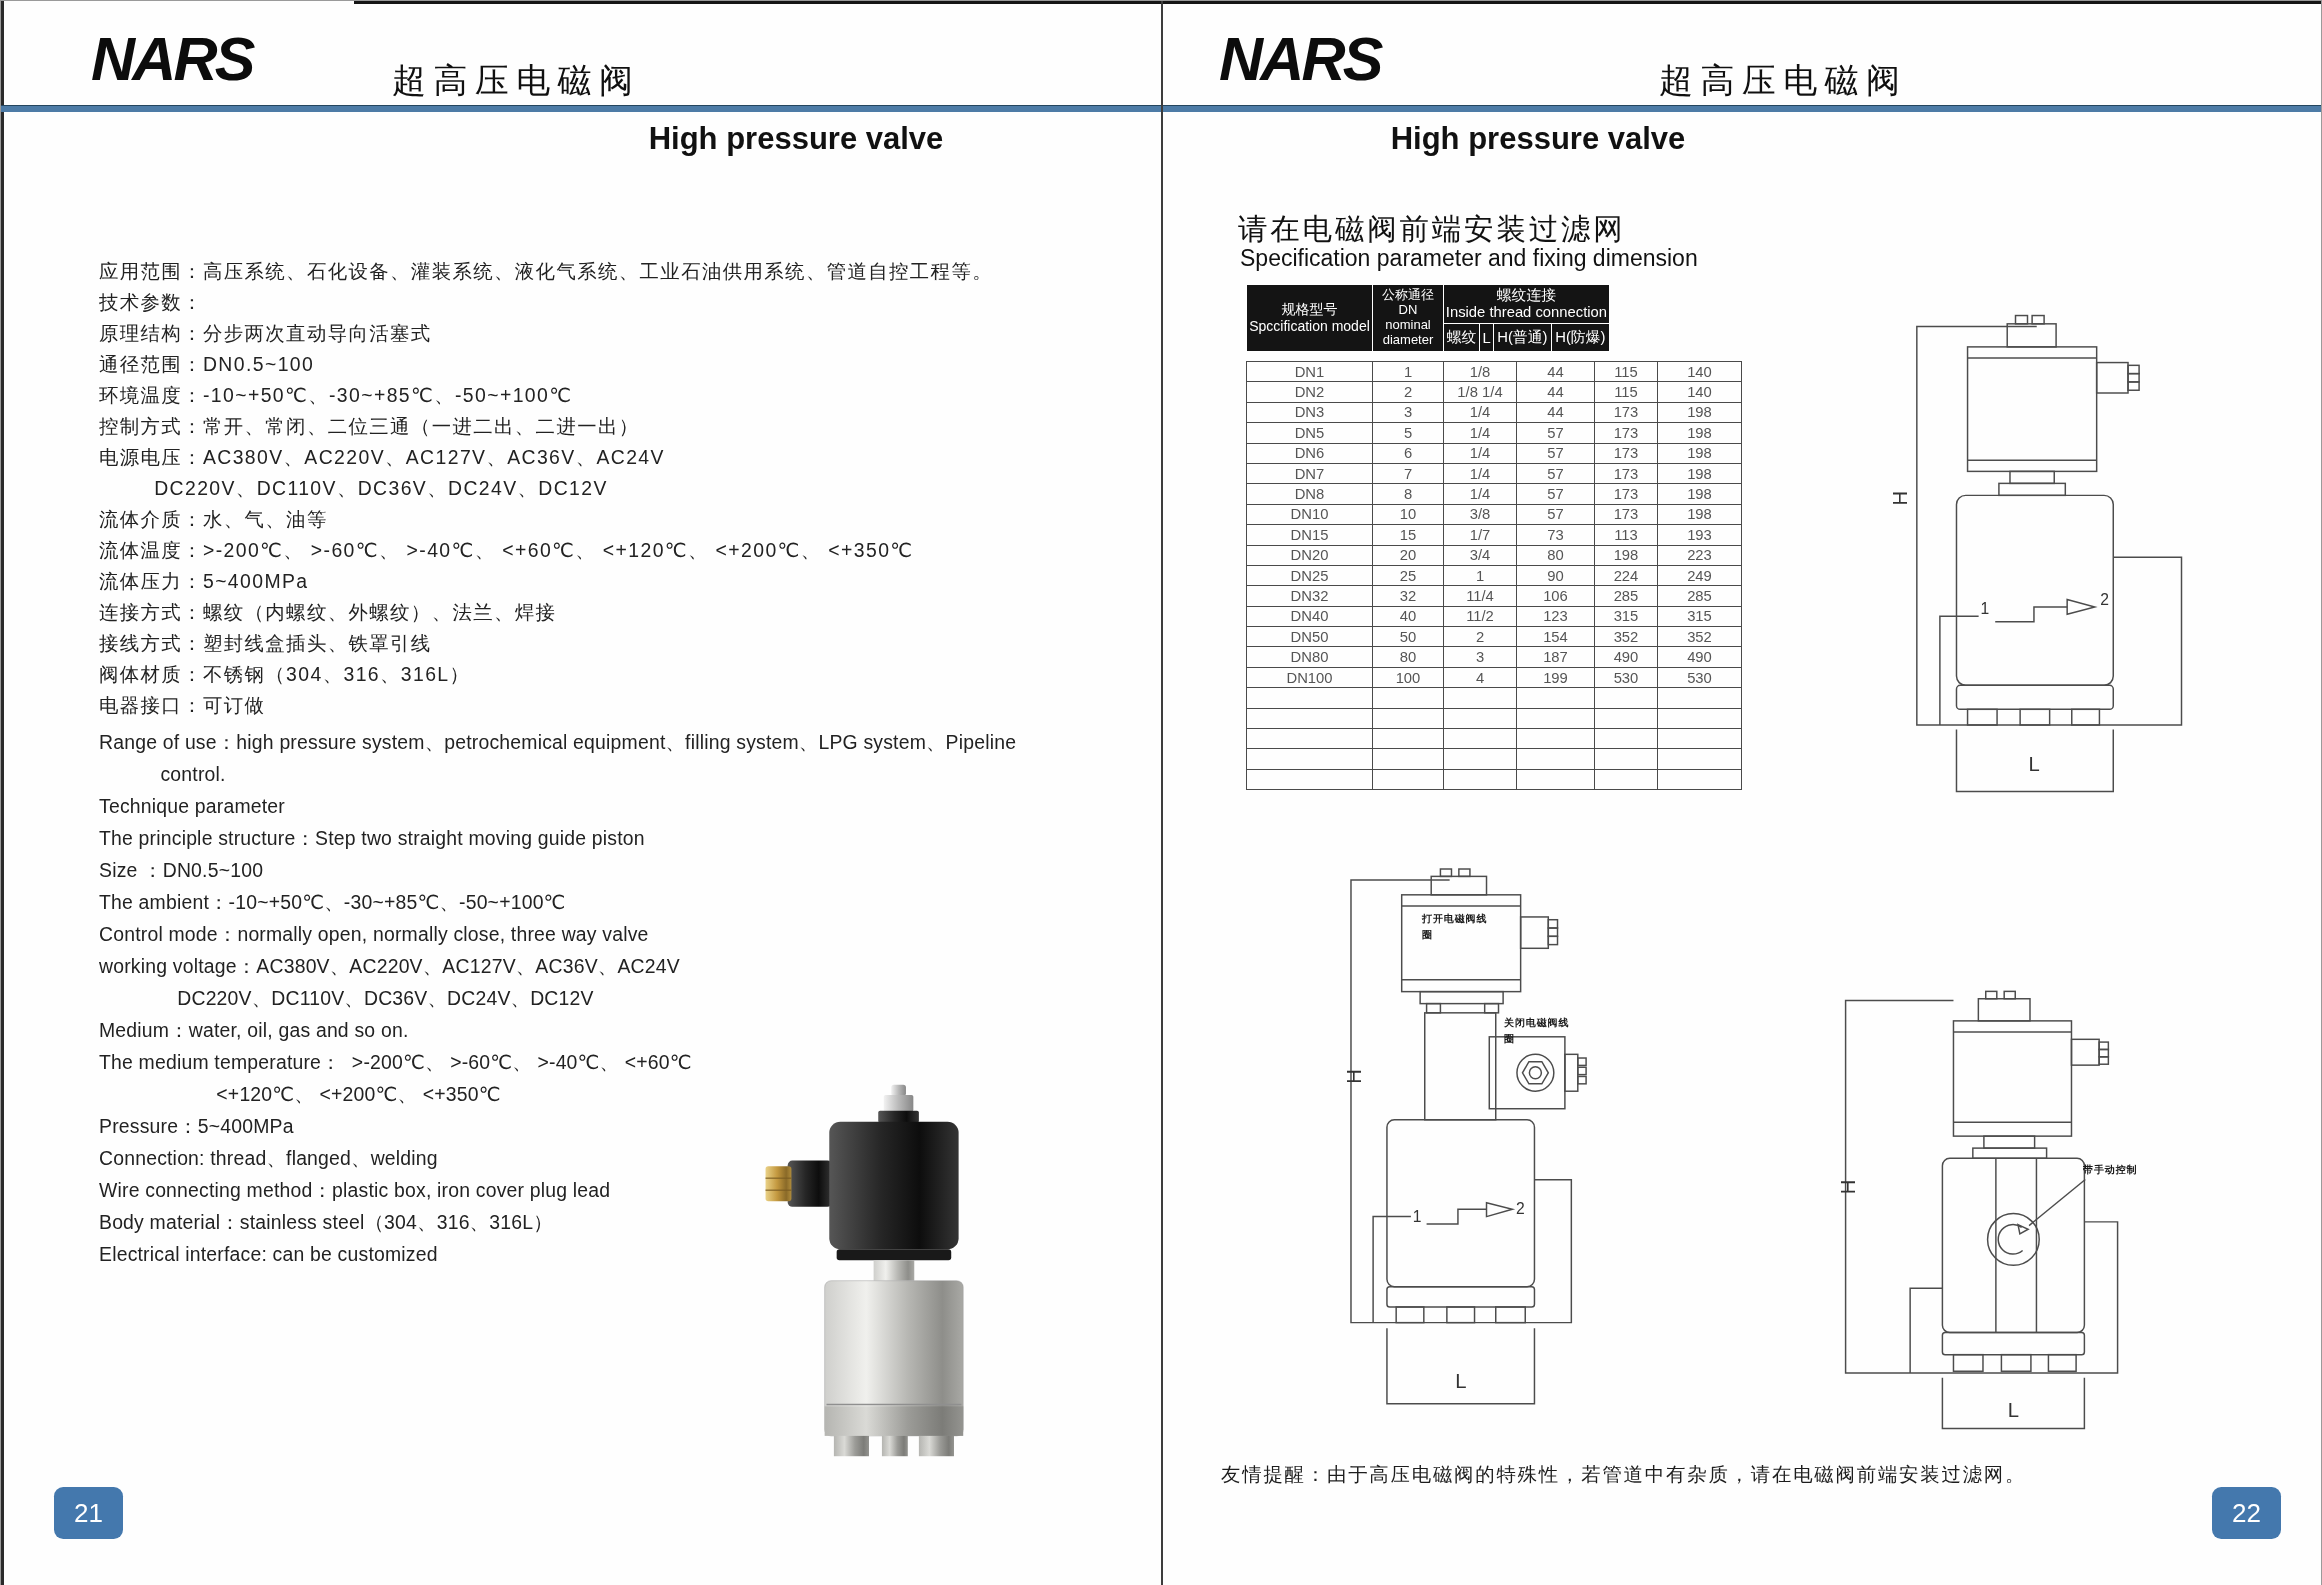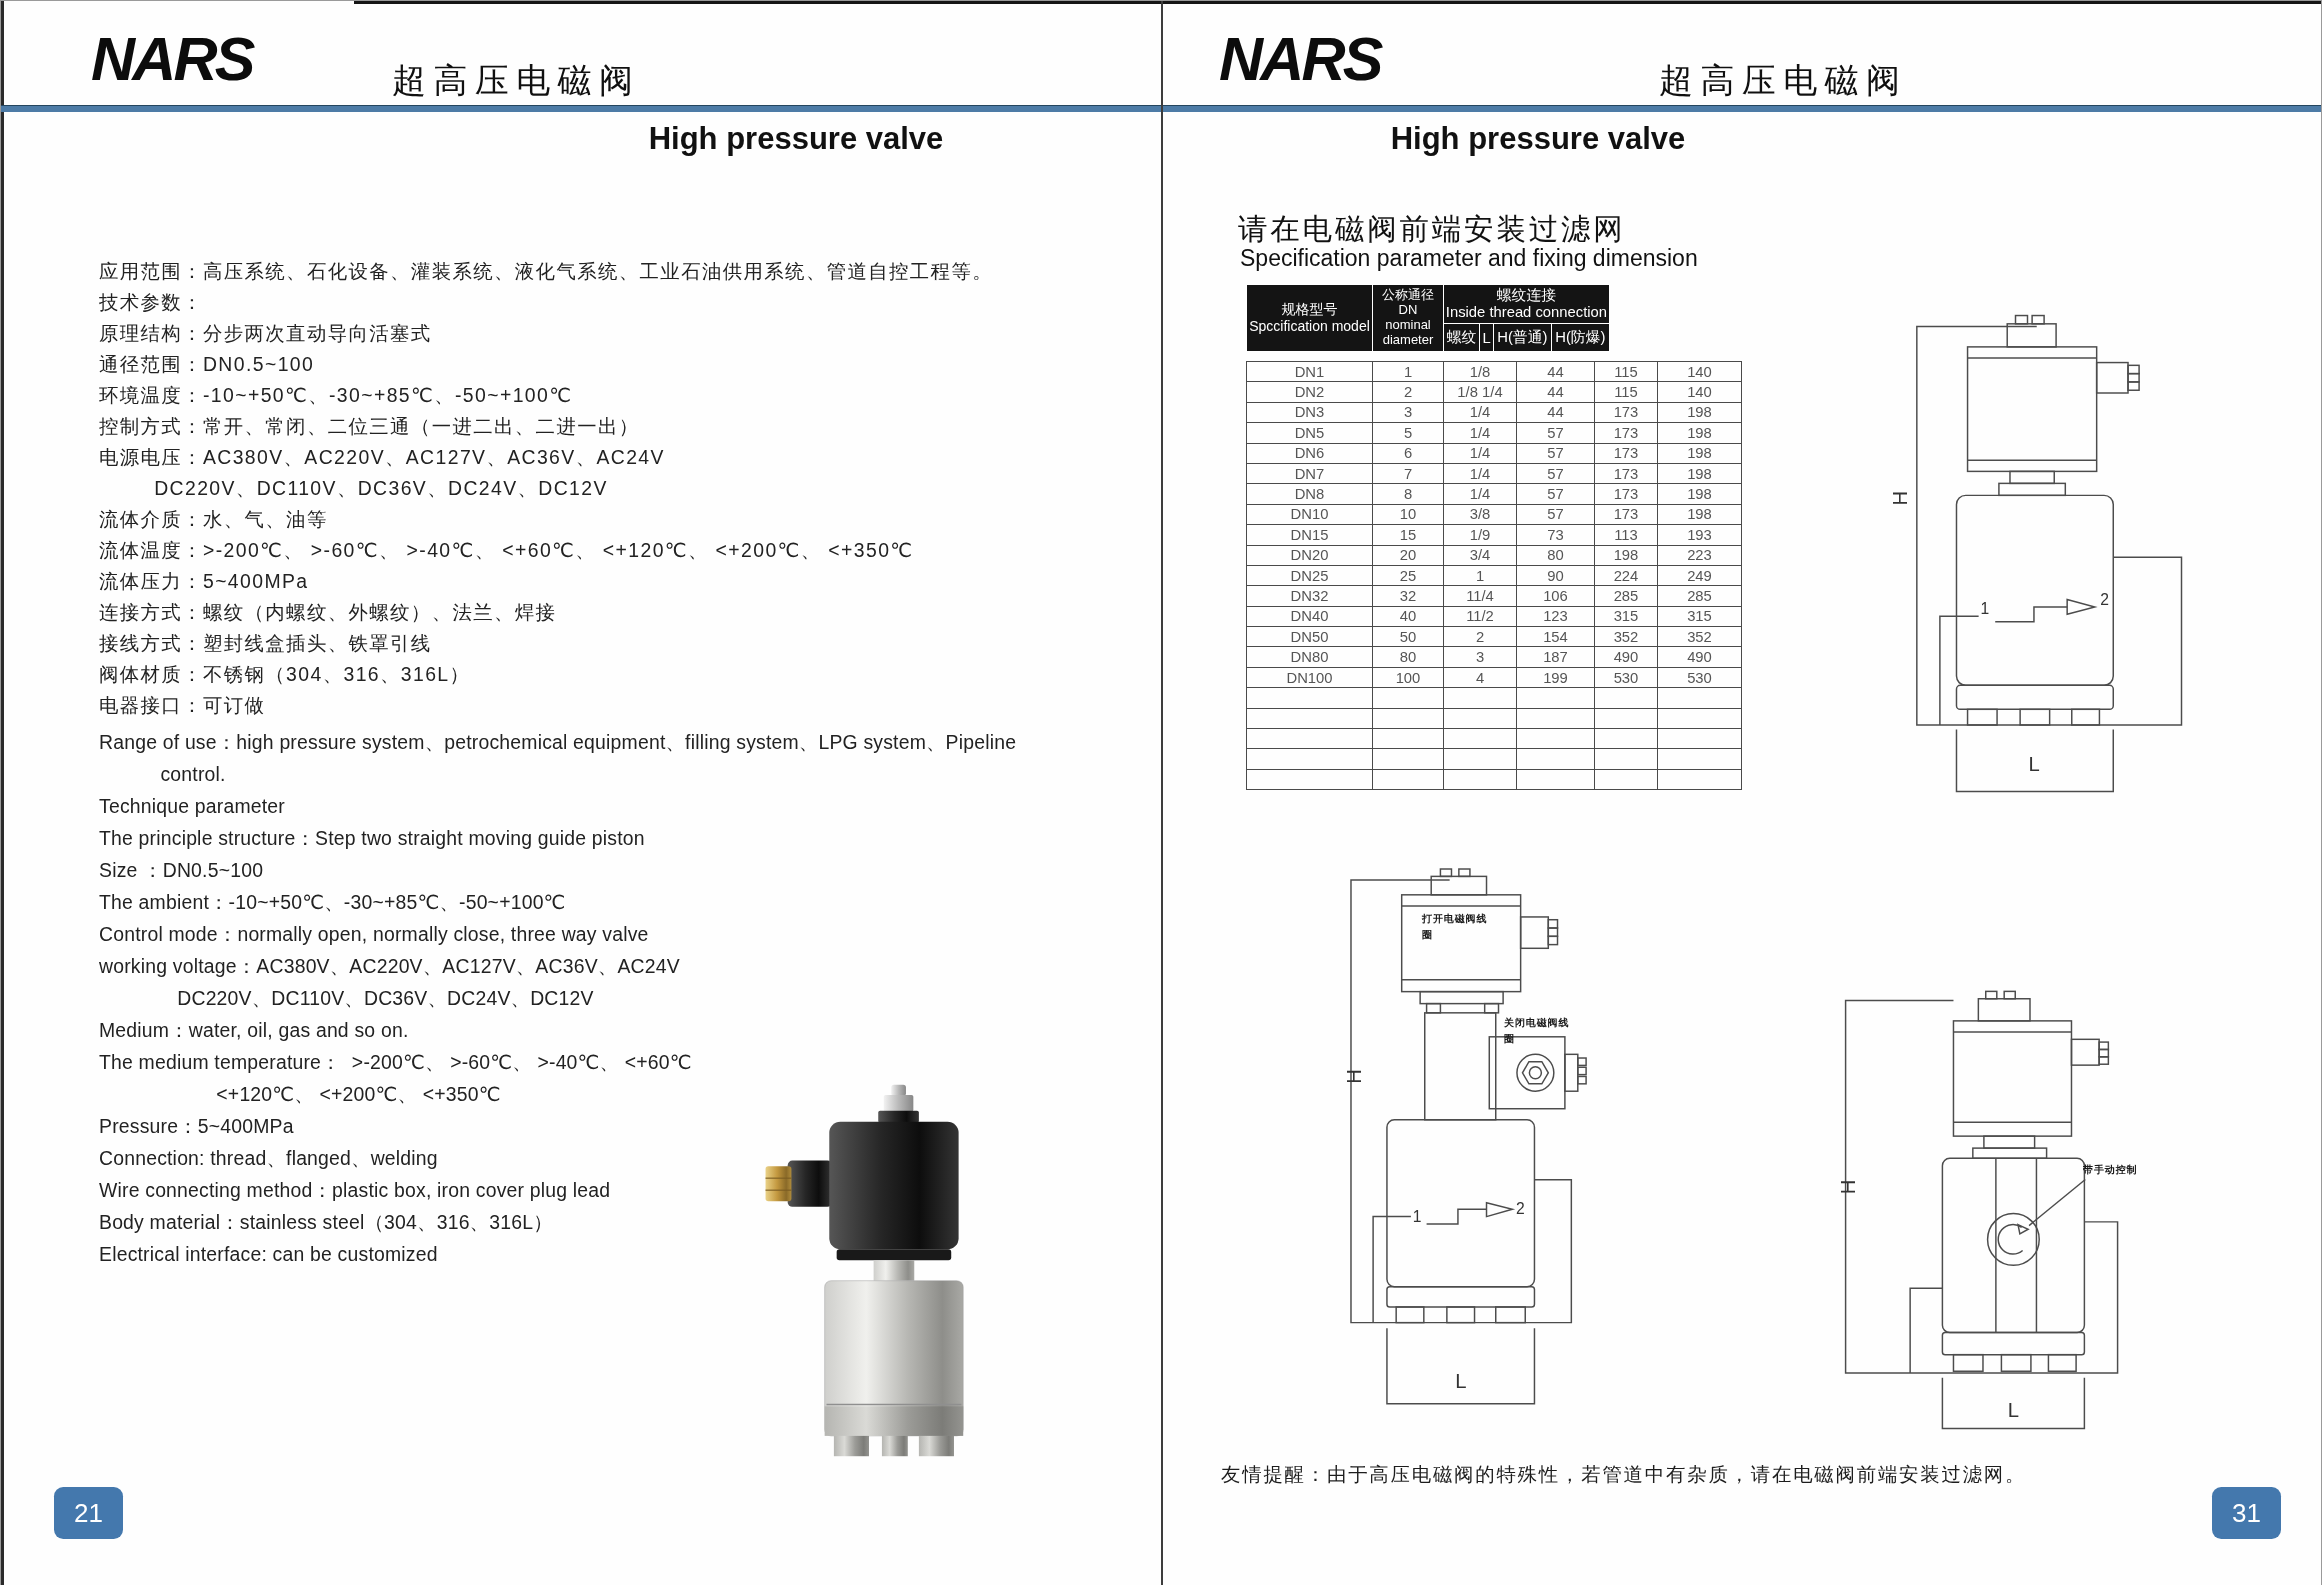--- a/index.html
+++ b/index.html
@@ -241,21 +241,21 @@
             <td>10</td>
             <td>3/8</td>
             <td>57</td>
             <td>173</td>
             <td>198</td>
           </tr>
 
           <tr>
             <td>DN15</td>
             <td>15</td>
-            <td>1/9</td>
+            <td>1/7</td>
             <td>73</td>
             <td>113</td>
             <td>193</td>
           </tr>
 
           <tr>
             <td>DN20</td>
             <td>20</td>
             <td>3/4</td>
             <td>80</td>
@@ -468,17 +468,17 @@
           <rect x="228" y="402" width="30" height="18"></rect>
         <polyline points="113,427 113,482 267,482 267,427"></polyline>
       </g>
       <text class="dim" transform="rotate(-90 18 228)" x="18" y="228">H</text>
       <text class="dim" x="184" y="470">L</text>
     </svg>
     <div class="abs dg-label" style="left:2082px;top:1161px;width:129px;">带手动控制</div>
 
     <div class="abs note" style="left:1220px;top:1460px;">友情提醒：由于高压电磁阀的特殊性，若管道中有杂质，请在电磁阀前端安装过滤网。</div>
 
-    <div class="abs page-badge" style="left:2211px;top:1486px;">31</div>
+    <div class="abs page-badge" style="left:2211px;top:1486px;">22</div>
   </div>
 
 </div>
 
 
 </body></html>

